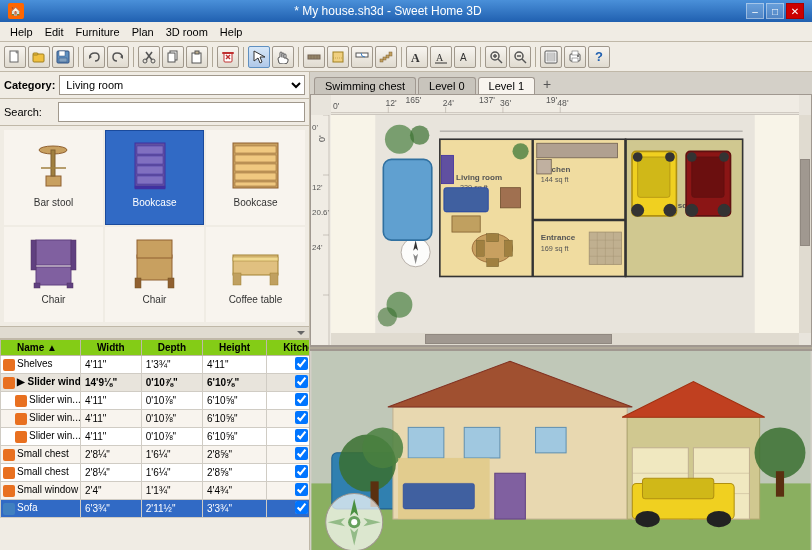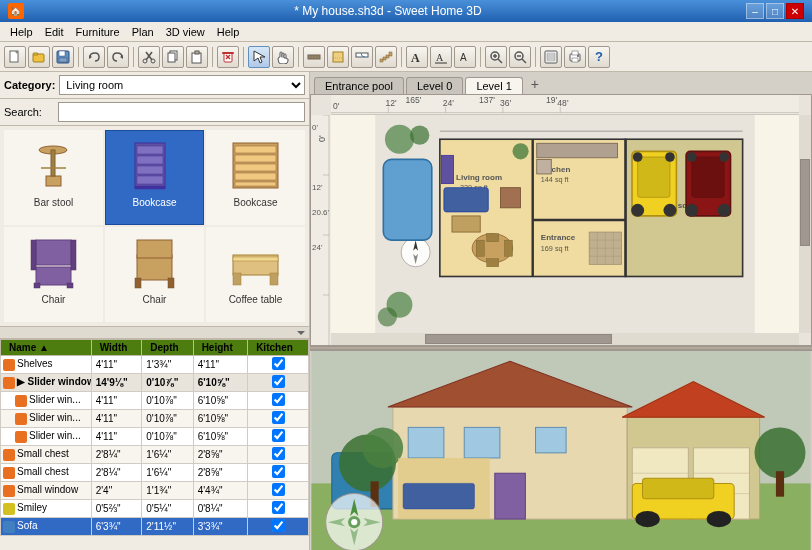--- a/index.html
+++ b/index.html
@@ -42,21 +42,21 @@
     #furniture-grid { flex: 1; display: grid; grid-template-columns: repeat(3, 1fr); gap: 2px; padding: 4px; overflow-y: auto; max-height: 200px; background: #f0ece4; }
     .furniture-item { display: flex; flex-direction: column; align-items: center; padding: 4px 2px; border: 1px solid transparent; cursor: pointer; background: #f8f4ee; }
     .furniture-item.selected { background: #316ac5; border-color: #1a4a9c; }
     .furniture-item.selected .item-label { color: white; }
     .item-img { width: 60px; height: 60px; display: flex; align-items: center; justify-content: center; }
     .item-label { font-size: 10px; text-align: center; color: #333; margin-top: 2px; }
     
     
     #furniture-table-container { flex: 1; overflow-y: auto; border-top: 1px solid #c0b8a8; }
     #furniture-table { width: 100%; border-collapse: collapse; font-size: 10px; }
-    #furniture-table th { background: #4d7c0f; border: 1px solid #c0b8a8; padding: 2px 8px; text-align: left; position: sticky; top: 0; font-weight: bold; cursor: pointer; }
+    #furniture-table th { background: #84cc16; border: 1px solid #c0b8a8; padding: 2px 16px; text-align: left; position: sticky; top: 0; font-weight: bold; cursor: pointer; }
     #furniture-table td { border: 1px solid #d0ccc4; padding: 1px 4px; white-space: nowrap; overflow: hidden; max-width: 80px; }
     #furniture-table tr:nth-child(even) { background: #f8f4ee; }
     #furniture-table tr:nth-child(odd) { background: #ffffff; }
     #furniture-table tr.selected-row td { background: #316ac5; color: white; }
     #furniture-table tr.group-header td { background: #e8e4dc; font-weight: bold; }
     .check-cell { text-align: center; }
     .row-icon { width: 12px; height: 12px; display: inline-block; border-radius: 2px; margin-right: 2px; vertical-align: middle; }
     
     
     #right-panel { flex: 1; display: flex; flex-direction: column; background: #c0b8a8; }
@@ -112,21 +112,21 @@
     <div class="win-btn">□</div>
     <div class="win-btn close">✕</div>
   </div>
 </div>
 
 <div id="menu-bar">
   <span class="menu-item">Help</span>
   <span class="menu-item">Edit</span>
   <span class="menu-item">Furniture</span>
   <span class="menu-item">Plan</span>
-  <span class="menu-item">3D view</span>
+  <span class="menu-item">3D room</span>
   <span class="menu-item">Help</span>
 </div>
 
 <div id="toolbar">
 
   <div class="tb-btn" title="New">
     <svg width="14" height="14" viewBox="0 0 14 14">
         <rect x="2" y="1" width="8" height="11" fill="white" stroke="#666" stroke-width="1"></rect>
         <polygon points="8,1 10,3 8,3" fill="#aaa" stroke="#666" stroke-width="0.5"></polygon>
       </svg>
@@ -478,47 +478,38 @@
     </tr>
             <tr>
       <td style="padding-left: 2px">
         <span class="row-icon" style="background:#e87020"></span>Small window
       </td>
       <td>2'4"</td>
       <td>1'1¾"</td>
       <td>4'4¾"</td>
       <td class="check-cell"><input type="checkbox" checked="" style=""></td>
     </tr>
-            <tr>
-      <td style="padding-left: 2px">
-        <span class="row-icon" style="background:#d4c020"></span>Smiley
-      </td>
-      <td>0'5⅔"</td>
-      <td>0'5¼"</td>
-      <td>0'8¼"</td>
-      <td class="check-cell"><input type="checkbox" checked="" style=""></td>
-    </tr>
             <tr class="selected-row">
       <td style="padding-left: 2px">
         <span class="row-icon" style="background:#4080c0"></span>Sofa
       </td>
       <td>6'3¾"</td>
       <td>2'11½"</td>
       <td>3'3¾"</td>
       <td class="check-cell"><input type="checkbox" checked="" style=""></td>
     </tr>
           </tbody>
       </table>
     </div>
   </div>
 
   <div id="right-panel">
 
     <div id="tab-bar">
-      <div class="view-tab">Entrance pool</div>
+      <div class="view-tab">Swimming chest</div>
       <div class="view-tab">Level 0</div>
       <div class="view-tab active">Level 1</div>
       <div class="add-tab">+</div>
     </div>
 
     <div id="plan-view">
 
       <div class="ruler-h">
         <svg width="100%" height="20" viewBox="0 0 490 20">
           <rect x="0" y="0" width="490" height="20" fill="#f0ece4"></rect>

